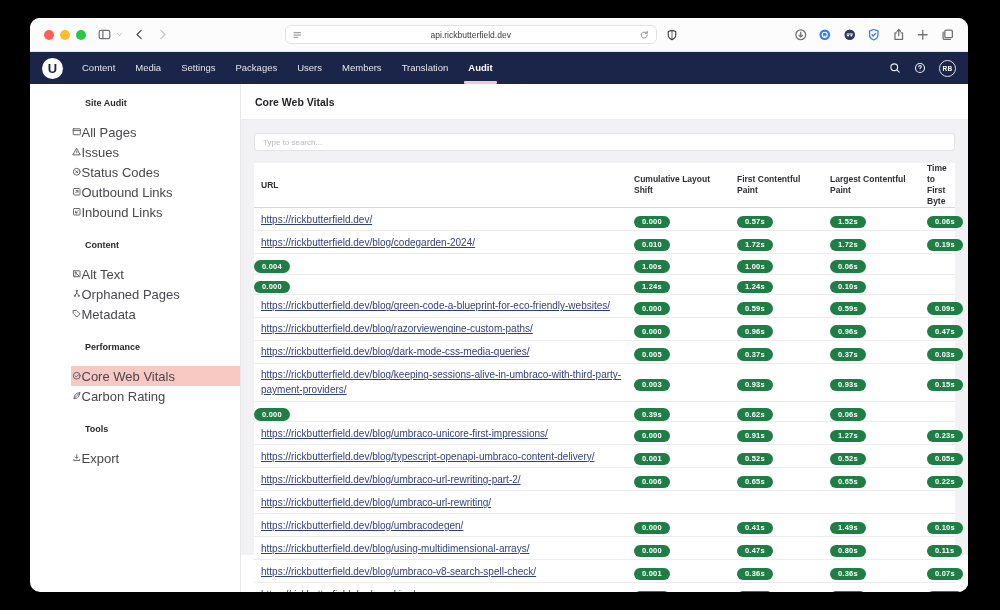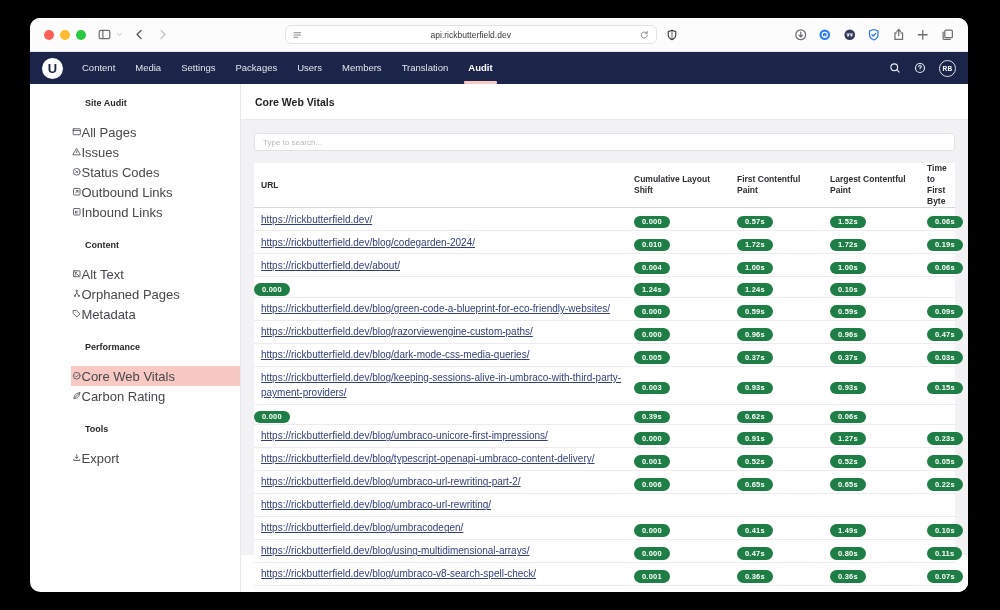--- a/index.html
+++ b/index.html
@@ -349,21 +349,20 @@
                     <div class="t-cell"><span class="badge">0.06s</span></div>
                   </div>
                   <div class="t-row">
                     <div class="t-url"><a href="#">https://rickbutterfield.dev/blog/codegarden-2024/</a></div>
                     <div class="t-cell"><span class="badge">0.010</span></div>
                     <div class="t-cell"><span class="badge">1.72s</span></div>
                     <div class="t-cell"><span class="badge">1.72s</span></div>
                     <div class="t-cell"><span class="badge">0.19s</span></div>
                   </div>
                   <div class="t-row">
-                    <div class="t-url"><a href="#">https://rickbutterfield.dev/about/</a></div>
                     <div class="t-cell"><span class="badge">0.004</span></div>
                     <div class="t-cell"><span class="badge">1.00s</span></div>
                     <div class="t-cell"><span class="badge">1.00s</span></div>
                     <div class="t-cell"><span class="badge">0.06s</span></div>
                   </div>
                   <div class="t-row">
                     <div class="t-cell"><span class="badge">0.000</span></div>
                     <div class="t-cell"><span class="badge">1.24s</span></div>
                     <div class="t-cell"><span class="badge">1.24s</span></div>
                     <div class="t-cell"><span class="badge">0.10s</span></div>

